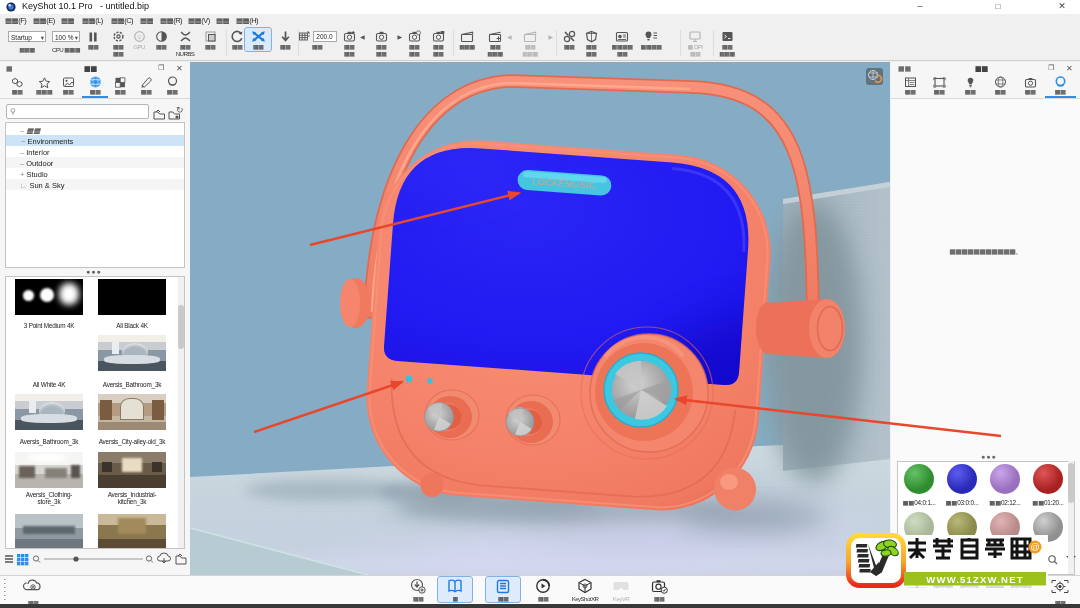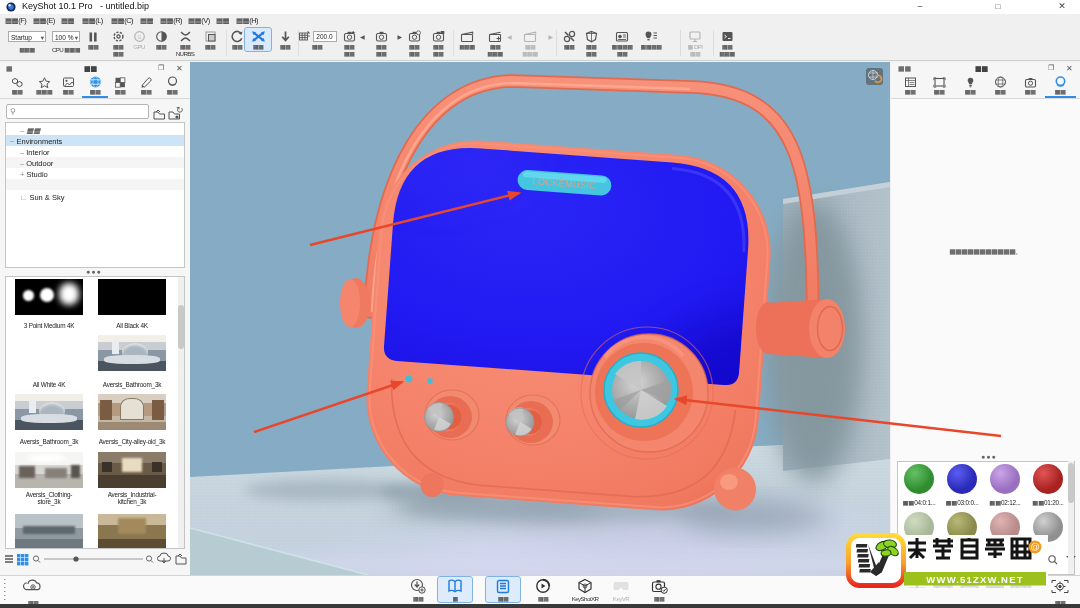--- a/index.html
+++ b/index.html
@@ -364,33 +364,33 @@
 <div class="abs" style="left:168px;top:44px"><svg width="13" height="11" viewBox="0 0 13 11" style="">
           <path d="M1 3 h4 l1.5 2 h5 v5 h-10.5 Z" fill="none" stroke="#555" stroke-width="1"></path>
           <circle cx="9" cy="8" r="1.6" fill="#555"></circle>
         </svg></div>
 <div class="abs" style="left:176px;top:43px;font-size:9px;color:#555">↻</div>
 <div class="abs" style="left:5px;top:60px;width:180px;height:146px;background:#fff;border:1px solid #c4c4c4;font-size:7.5px;color:#222">
 <div style="position:absolute;left:0;top:1px;width:178px;height:11px;background:#fff;">
           <span style="position:absolute;left:14px;top:1.5px;font-style:italic;"><span style="color:#888">–&nbsp;</span>▦▦</span>
         </div>
 <div style="position:absolute;left:0;top:12px;width:178px;height:11px;background:#cde4f7;">
-          <span style="position:absolute;left:4px;top:1.5px;"><span style="color:#888">−&nbsp;</span>Environments</span>
+          <span style="position:absolute;left:15px;top:1.5px;"><span style="color:#888">−&nbsp;</span>Environments</span>
         </div>
 <div style="position:absolute;left:0;top:23px;width:178px;height:11px;background:#fff;">
           <span style="position:absolute;left:14px;top:1.5px;"><span style="color:#888">–&nbsp;</span>Interior</span>
         </div>
 <div style="position:absolute;left:0;top:34px;width:178px;height:11px;background:#f5f5f5;">
           <span style="position:absolute;left:14px;top:1.5px;"><span style="color:#888">–&nbsp;</span>Outdoor</span>
         </div>
 <div style="position:absolute;left:0;top:45px;width:178px;height:11px;background:#fff;">
           <span style="position:absolute;left:14px;top:1.5px;"><span style="color:#888">+&nbsp;</span>Studio</span>
         </div>
 <div style="position:absolute;left:0;top:56px;width:178px;height:11px;background:#f5f5f5;">
-          <span style="position:absolute;left:14px;top:14px;"><span style="color:#888">∟&nbsp;</span>Sun &amp; Sky</span>
+          <span style="position:absolute;left:14px;top:2px;"><span style="color:#888">∟&nbsp;</span>Sun &amp; Sky</span>
         </div>
 </div>
 <div class="abs" style="left:86px;top:206px;font-size:7px;color:#666;letter-spacing:1px">●●●</div>
 <div class="abs" id="thumbbox" style="left:5px;top:214px;width:180px;height:273px;background:#fff;border:1px solid #c4c4c4;overflow:hidden">
         <div style="position:absolute;left:9px;top:2px;width:68px;height:36px;background:#000">
           <span style="position:absolute;left:8px;top:11px;width:11px;height:11px;border-radius:50%;background:#fff;filter:blur(1px)"></span>
           <span style="position:absolute;left:25px;top:9px;width:14px;height:14px;border-radius:50%;background:#fff;filter:blur(1px)"></span>
           <span style="position:absolute;left:44px;top:4px;width:20px;height:22px;border-radius:46%;background:#fff;filter:blur(3px)"></span>
         </div>
         <div style="position:absolute;left:92px;top:2px;width:68px;height:36px;background:#000"></div>

